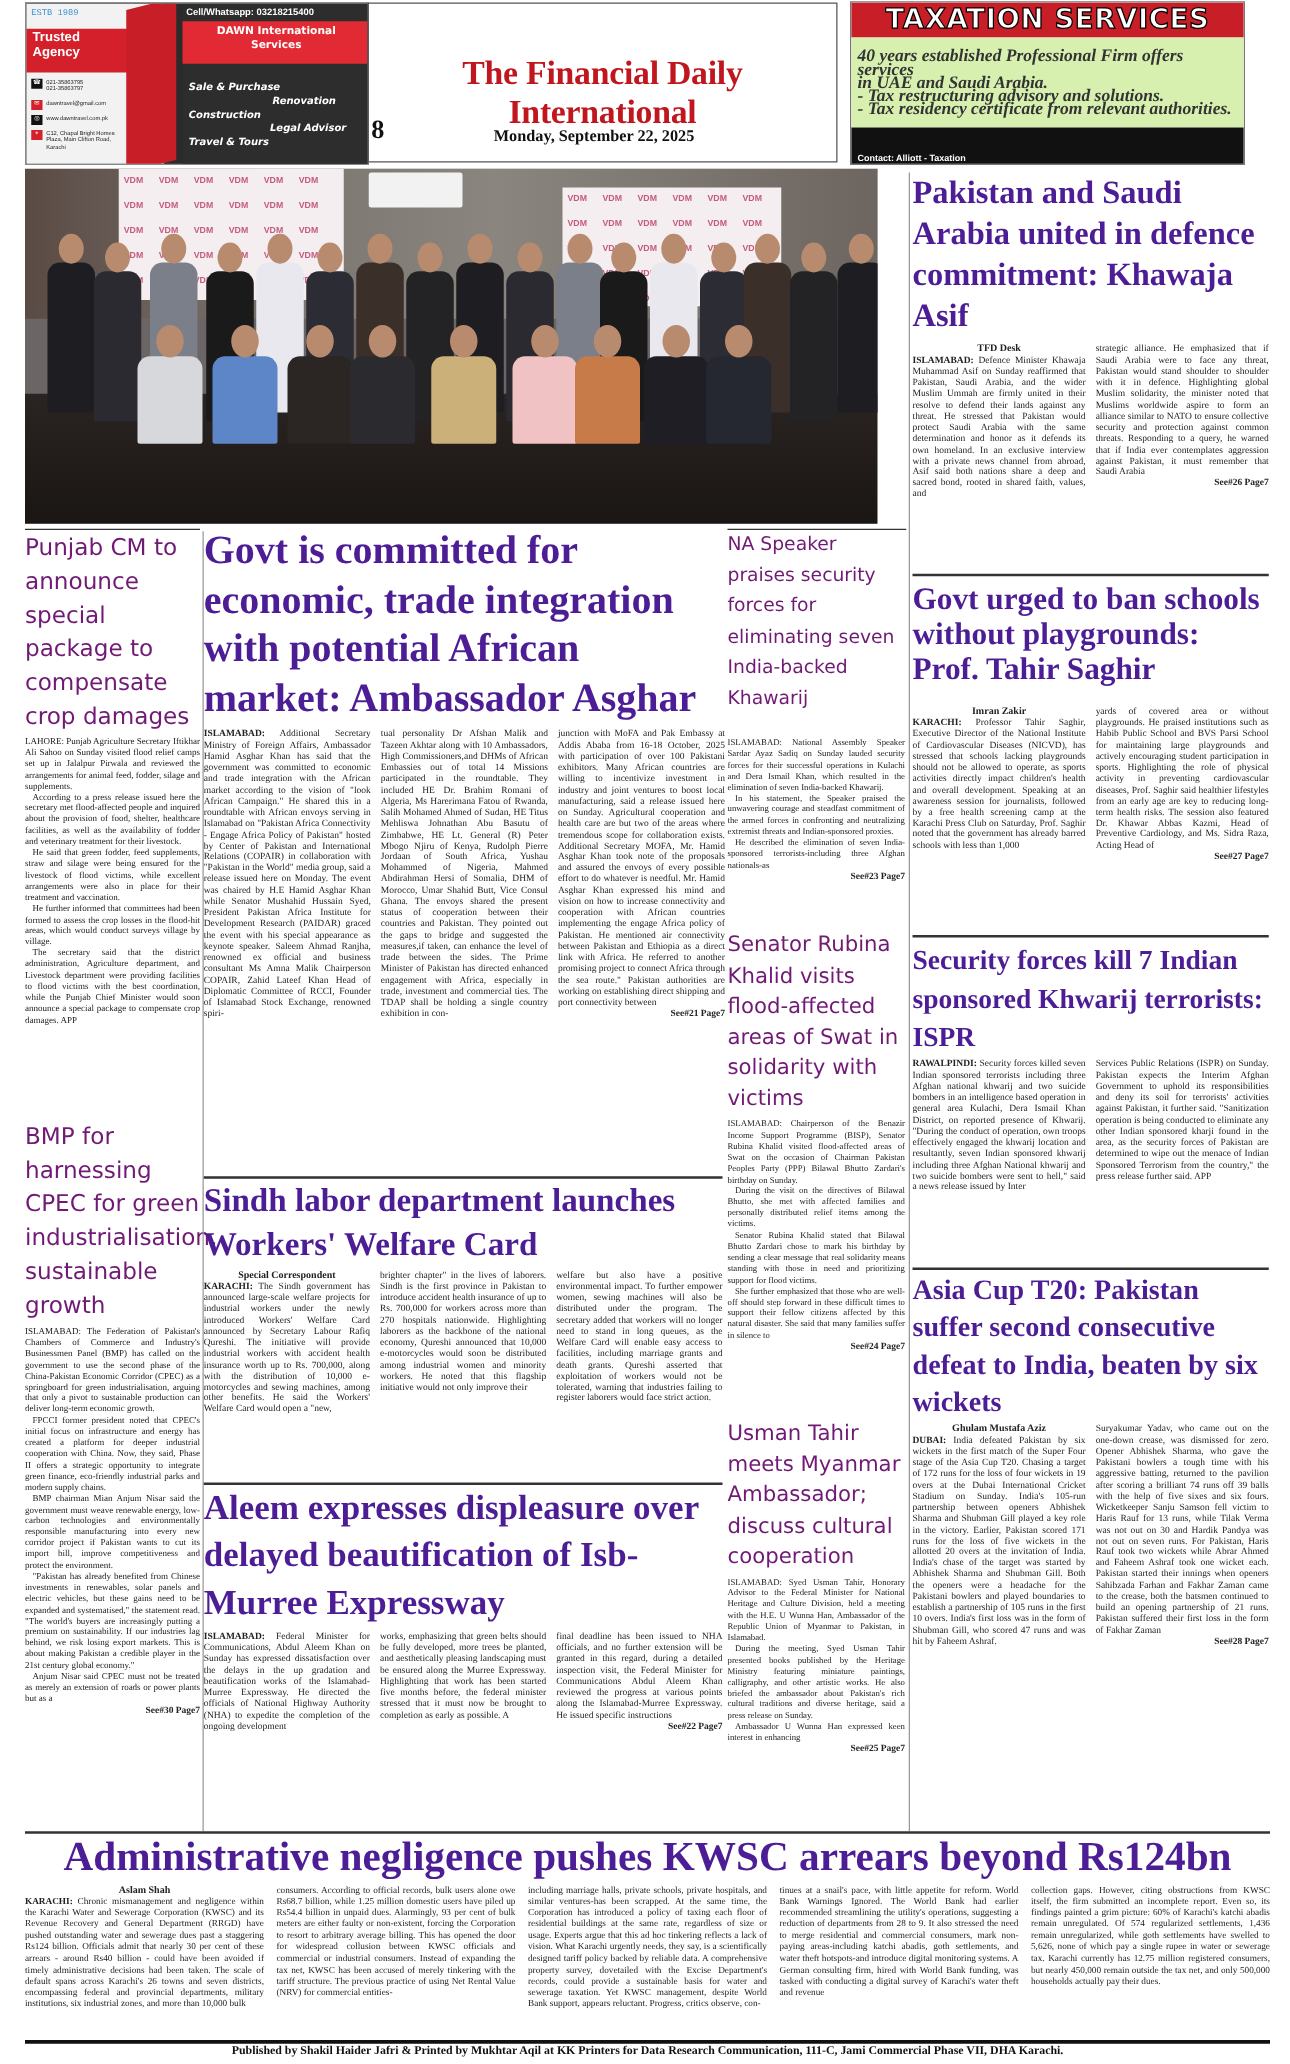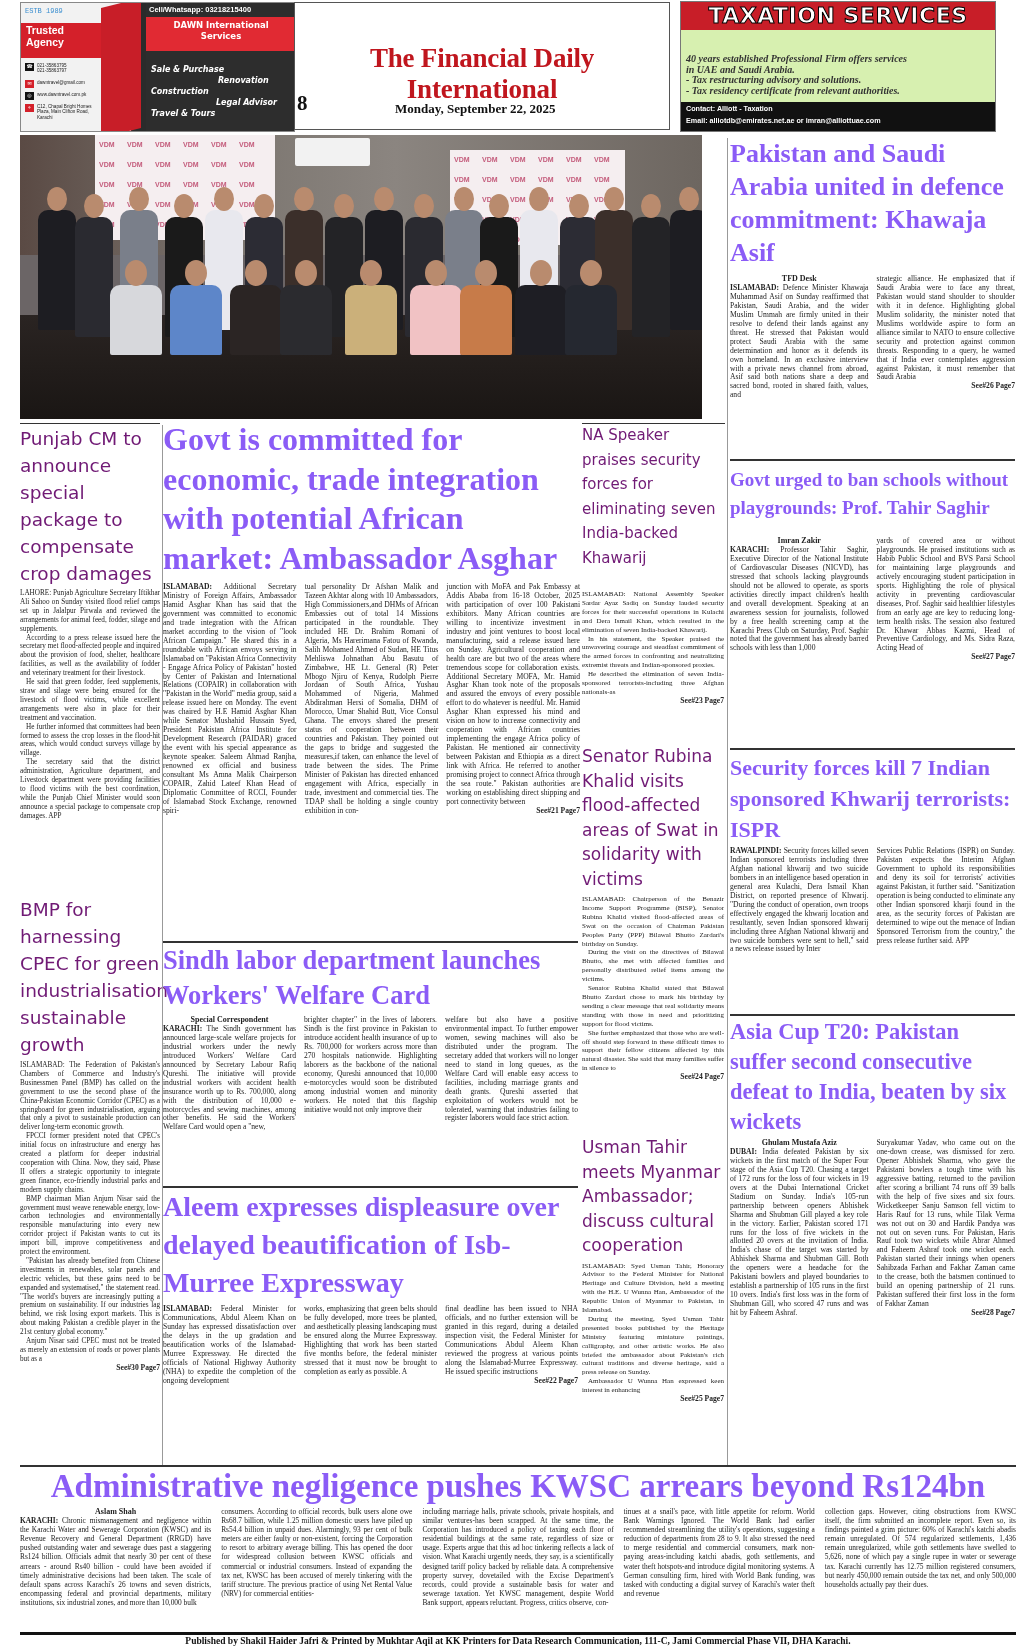--- a/index.html
+++ b/index.html
@@ -7,21 +7,21 @@
 body{position:relative;font-family:"Liberation Serif","DejaVu Serif",serif;color:#111}
 .abs{position:absolute}
 .body-txt{font-size:7.6px;line-height:8.95px;text-align:justify;color:#222}
 .body-txt p{margin:0}
 .body-txt p.ind{text-indent:6px}
 .cols3{display:grid;grid-template-columns:1fr 1fr 1fr;column-gap:8px}
 .cols2{display:grid;grid-template-columns:1fr 1fr;column-gap:8px}
 .see{font-weight:bold;text-align:right;font-size:7.6px}
 .byline{font-weight:bold;text-align:center;font-size:8px}
 .dl{font-weight:bold}
-.hbold{font-weight:bold;color:#8b5cf6;line-height:1.12}
+.hbold{font-weight:bold;color:#4c1d95;line-height:1.12}
 .hlight{font-family:"DejaVu Sans","Liberation Sans",sans-serif;color:#701a75;text-align:left;font-weight:normal;line-height:1.25}
 .rule{position:absolute;background:#333}
 
 
 #ad-left{left:20px;top:2px;width:275px;height:130px;background:#2b2b2b;overflow:hidden;border:1px solid #888}
 #ad-left .lp{position:absolute;left:0;top:0;width:110px;height:130px;background:#f2f2f2}
 #ad-left .lp-red{position:absolute;left:0;top:20px;width:110px;height:35px;background:#d4202a}
 #ad-left .red-mid{position:absolute;left:80px;top:0;width:40px;height:130px;background:#c81e28;transform:skewY(-14deg)}
 #ad-left .rp{position:absolute;left:125px;top:0;width:150px;height:130px;background:#2d2d2d}
 #ad-left .rp-red{position:absolute;left:125px;top:14px;width:150px;height:34px;background:#e12a33}
@@ -35,22 +35,22 @@
 
 
 #masthead{left:294px;top:2px;width:376px;height:128px;border:1px solid #555}
 .mast-title{position:absolute;left:0;right:0;top:40px;text-align:center;font-family:"Liberation Serif",serif;font-weight:bold;font-size:27px;color:#c0161e;letter-spacing:-0.2px}
 .mast-page{position:absolute;left:2px;top:88px;font-weight:bold;font-size:21px;color:#111}
 .mast-date{position:absolute;left:100px;top:98px;font-weight:bold;font-size:13px;color:#111}
 
 
 #ad-tax{left:680px;top:1px;width:316px;height:131px;border:1px solid #777;overflow:hidden}
 .tax-head{position:absolute;left:0;top:0;width:100%;height:28px;background:#c81e28;text-align:center;font-family:"DejaVu Sans",sans-serif;font-weight:bold;font-size:22px;line-height:28px;color:#fff;letter-spacing:0.5px;-webkit-text-stroke:1px #000}
-.tax-body{position:absolute;left:0;top:28px;width:100%;height:72px;background:#d7f0b0;padding:24px 4px 0 5px;font-family:"Liberation Serif",serif;font-style:italic;font-weight:bold;font-size:10px;line-height:10.5px;color:#333}
-.tax-foot{position:absolute;left:0;top:100px;width:100%;height:31px;background:#111;padding:1px 5px;font-family:"Liberation Sans",sans-serif;font-weight:bold;font-size:7.2px;line-height:12px;color:#fff}
+.tax-body{position:absolute;left:0;top:28px;width:100%;height:72px;background:#d7f0b0;padding:11px 4px 0 5px;font-family:"Liberation Serif",serif;font-style:italic;font-weight:bold;font-size:14px;line-height:10.5px;color:#333}
+.tax-foot{position:absolute;left:0;top:100px;width:100%;height:31px;background:#111;padding:19px 5px;font-family:"Liberation Sans",sans-serif;font-weight:bold;font-size:7.2px;line-height:12px;color:#fff}
 
 
 #photo{left:20px;top:135px;width:682px;height:284px;overflow:hidden;background:#6b6566}
 .ph-wall{position:absolute;left:0;top:0;width:100%;height:120px;background:linear-gradient(90deg,#5a4a44 0%,#7b756f 30%,#8b8580 55%,#6d6660 100%)}
 .ph-banner{position:absolute;background:#f5eef0}
 .ph-banner span{position:absolute;font-family:"Liberation Sans",sans-serif;font-size:7px;font-weight:bold;color:#c45c7c}
 .ph-ac{position:absolute;left:275px;top:3px;width:75px;height:28px;background:#f2f2f2;border-radius:2px}
 .ph-table{position:absolute;left:0;top:180px;width:100%;height:104px;background:linear-gradient(180deg,#2a2422,#1a1614)}
 .person{position:absolute;border-radius:10px 10px 2px 2px}
 .head{position:absolute;border-radius:50%;background:#b98b6e}
@@ -253,21 +253,21 @@
     </div>
     <div>
       <p>strategic alliance. He emphasized that if Saudi Arabia were to face any threat, Pakistan would stand shoulder to shoulder with it in defence. Highlighting global Muslim solidarity, the minister noted that Muslims worldwide aspire to form an alliance similar to NATO to ensure collective security and protection against common threats. Responding to a query, he warned that if India ever contemplates aggression against Pakistan, it must remember that Saudi Arabia</p>
       <div class="see">See#26 Page7</div>
     </div>
   </div>
 </div>
 <div class="rule" style="left:730px;top:459px;width:285px;height:2px"></div>
 
 <div class="abs" style="left:730px;top:466px;width:285px">
-  <h2 class="hbold" style="font-size:19px;line-height:28px">Govt urged to ban schools without playgrounds: Prof. Tahir Saghir</h2>
+  <h2 class="hbold" style="font-size:25px;line-height:28px">Govt urged to ban schools without playgrounds: Prof. Tahir Saghir</h2>
   <div class="cols2 body-txt" style="margin-top:15px">
     <div>
       <div class="byline">Imran Zakir</div>
       <p><span class="dl">KARACHI:</span> <span>Professor Tahir Saghir, Executive Director of the National Institute of Cardiovascular Diseases (NICVD), has stressed that schools lacking playgrounds should not be allowed to operate, as sports activities directly impact children's health and overall development. Speaking at an awareness session for journalists, followed by a free health screening camp at the Karachi Press Club on Saturday, Prof. Saghir noted that the government has already barred schools with less than 1,000</span></p>
     </div>
     <div>
       <p>yards of covered area or without playgrounds. He praised institutions such as Habib Public School and BVS Parsi School for maintaining large playgrounds and actively encouraging student participation in sports. Highlighting the role of physical activity in preventing cardiovascular diseases, Prof. Saghir said healthier lifestyles from an early age are key to reducing long-term health risks. The session also featured Dr. Khawar Abbas Kazmi, Head of Preventive Cardiology, and Ms. Sidra Raza, Acting Head of</p>
       <div class="see">See#27 Page7</div>
     </div>
   </div>

